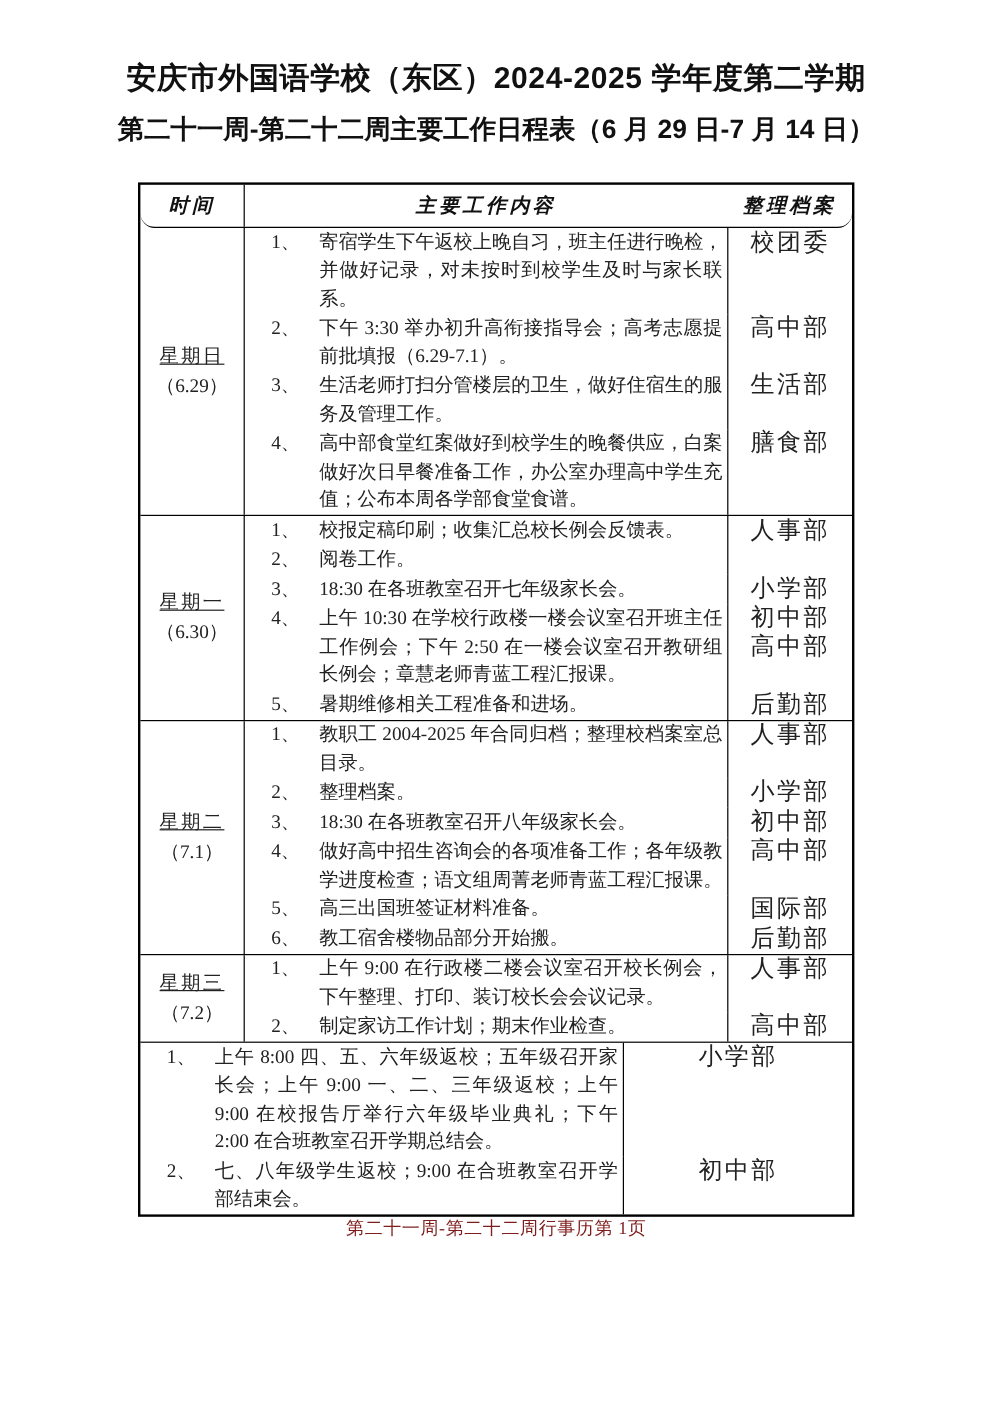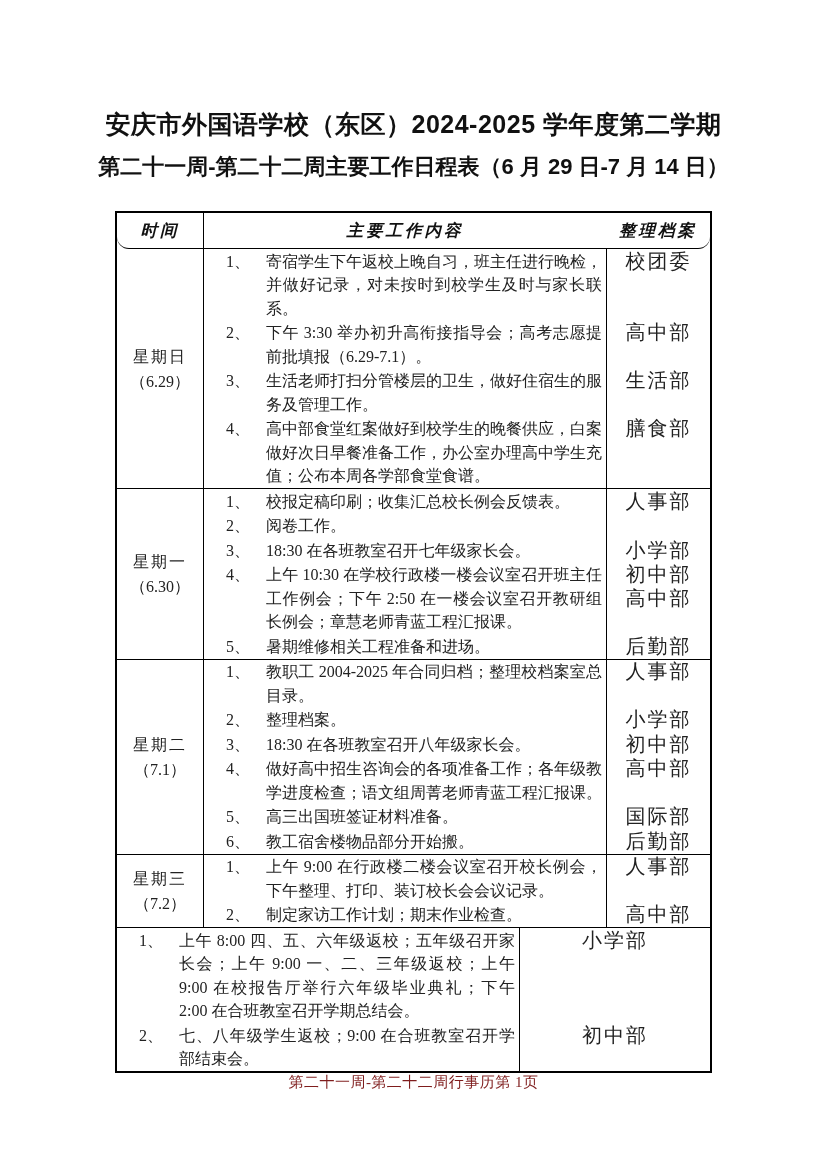--- a/index.html
+++ b/index.html
@@ -5,21 +5,21 @@
   * { box-sizing: border-box; margin: 0; padding: 0; }
   html, body {
     width: 827px;
     background: #ffffff;
     font-family: "Liberation Serif", "DejaVu Serif", serif;
     color: #1a1a1a;
   }
   .page {
     width: 827px;
     height: 1106px;
-    padding-top: 106px;
+    padding-top: 47px;
     position: relative;
     background: #ffffff;
   }
   .doc-title {
     text-align: center;
     font-family: "Liberation Sans", "DejaVu Sans", sans-serif;
     font-weight: bold;
     font-size: 25px;
     line-height: 36px;
     letter-spacing: 0.5px;
@@ -69,21 +69,21 @@
     border-right: 1.5px solid #000;
     flex-shrink: 0;
     display: flex;
     flex-direction: column;
     align-items: center;
     justify-content: center;
     font-size: 16px;
     line-height: 25px;
     color: #222;
   }
-  .cell-time .day { letter-spacing: 2px; }
+  .cell-time .day { letter-spacing: 2px; text-decoration: underline; }
   .items { flex: 1; display: flex; flex-direction: column; }
   .item { display: flex; flex: 1; }
   .item-text {
     width: 402px;
     flex-shrink: 0;
     padding: 0.5px 4px 0.5px 62px;
     position: relative;
     font-size: 16px;
     line-height: 23.5px;
     color: #222;

